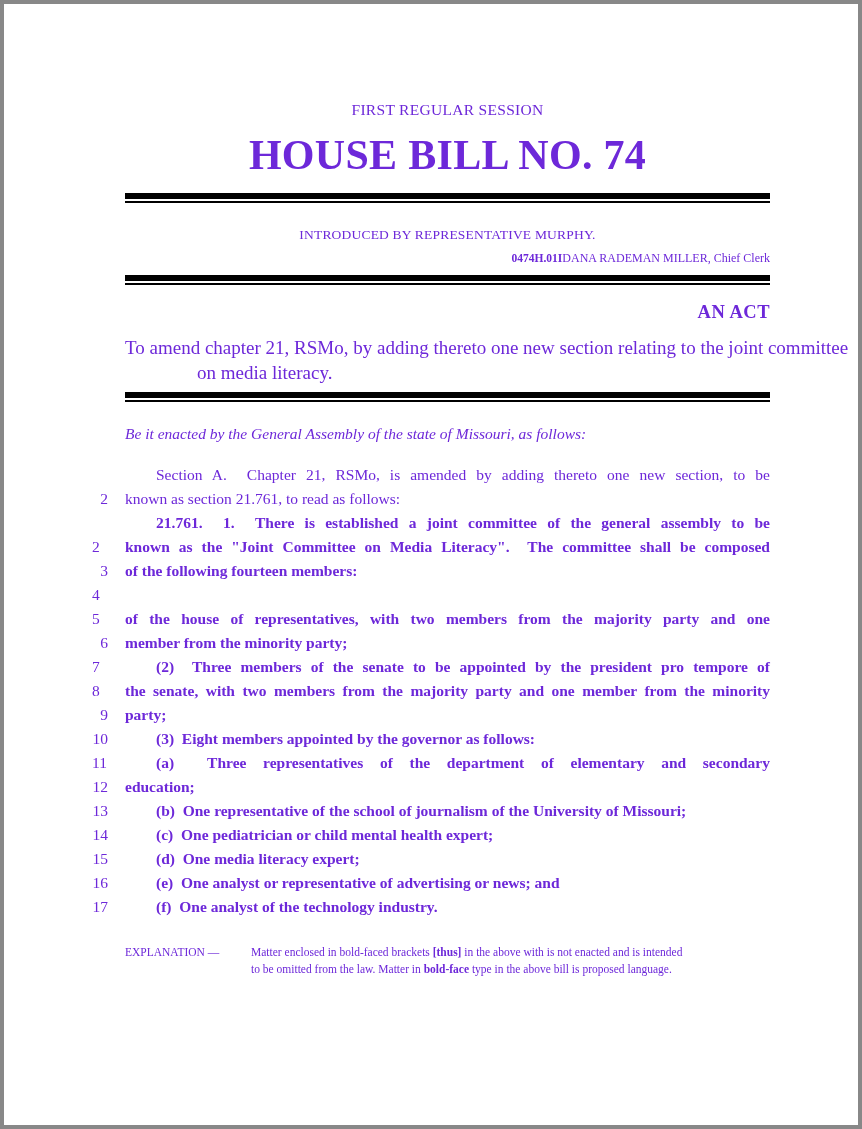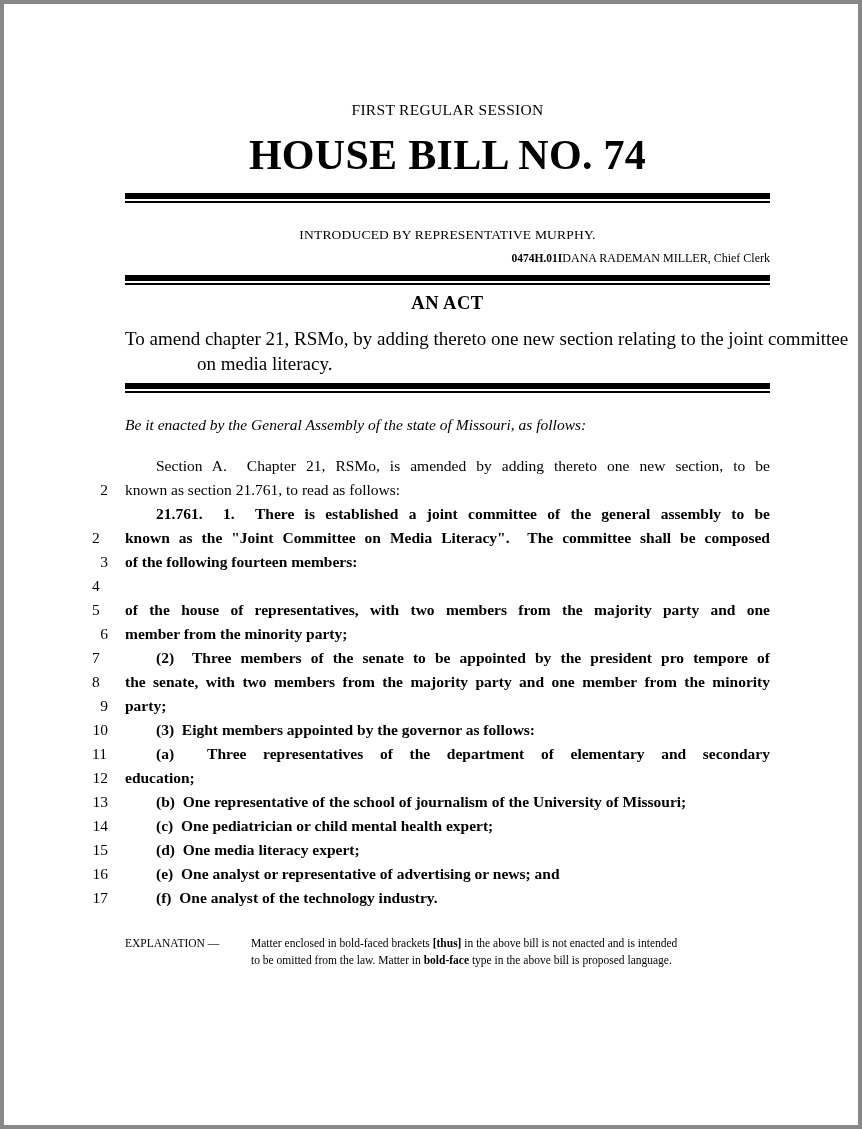--- a/index.html
+++ b/index.html
@@ -1,35 +1,35 @@
 <!DOCTYPE html>
 <html><head>
 <meta charset="utf-8">
 <style>
   html,body{margin:0;padding:0;background:#fff;}
   .page{
     width:862px;height:1129px;box-sizing:border-box;
-    border:4px solid #888888;background:#ffffff;color:#000000;
+    border:4px solid #888888;background:#ffffff;color:#6d28d9;
     font-family:"Liberation Serif","DejaVu Serif",serif;
     position:relative;overflow:hidden;
   }
   .content{padding:0 88px 0 121px;}
   .session{margin-top:97px;text-align:center;font-size:15.5px;letter-spacing:.3px;line-height:18px;}
   .title{margin:16px 0 0;text-align:center;font-size:42px;font-weight:bold;line-height:40px;letter-spacing:.3px;}
   .assembly{margin-top:18px;text-align:center;font-size:18.5px;font-weight:bold;line-height:22px;letter-spacing:.3px;}
   .rule .thick{height:6px;background:#000;}
   .rule .thin{height:2px;background:#000;margin-top:2px;}
   .rule-1{margin-top:18px;}
   .rule-2{margin-top:9px;}
   .rule-3{margin-top:7px;}
   .introduced{margin-top:24px;text-align:center;font-size:13.5px;line-height:16px;letter-spacing:.2px;}
   .clerk-row{margin-top:8px;display:flex;justify-content:flex-end;align-items:baseline;line-height:15px;}
   .bill-code{font-size:11.5px;font-weight:bold;}
   .clerk{font-size:12px;}
-  .an-act{margin-top:7px;text-align:center;font-size:18.5px;font-weight:bold;line-height:22px;letter-spacing:.5px;}
+  .an-act{margin-top:16px;text-align:right;font-size:18.5px;font-weight:bold;line-height:22px;letter-spacing:.5px;}
   .to-amend{margin-top:12px;font-size:19px;line-height:25px;}
   .ta-line1{text-align:justify;text-align-last:justify;white-space:nowrap;}
   .ta-line2{padding-left:72px;}
   .enacting{margin-top:22px;font-style:italic;font-size:15.5px;line-height:19px;}
   .bill-body{margin-top:20px;font-size:15.5px;}
   .line{position:relative;line-height:24px;min-height:24px;white-space:nowrap;}
   .line .num{position:absolute;left:-33px;width:16px;text-align:right;font-weight:normal;font-size:15.5px;}
   .line.bold .txt{font-weight:bold;}
   .line.indent{padding-left:31px;}
   .line.just{text-align:justify;text-align-last:justify;}
@@ -97,19 +97,19 @@
         <div class="line bold indent"><span class="num">13</span><span class="txt">(b)&nbsp; One representative of the school of journalism of the University of Missouri;</span></div>
         <div class="line bold indent"><span class="num">14</span><span class="txt">(c)&nbsp; One pediatrician or child mental health expert;</span></div>
         <div class="line bold indent"><span class="num">15</span><span class="txt">(d)&nbsp; One media literacy expert;</span></div>
         <div class="line bold indent"><span class="num">16</span><span class="txt">(e)&nbsp; One analyst or representative of advertising or news; and</span></div>
         <div class="line bold indent"><span class="num">17</span><span class="txt">(f)&nbsp; One analyst of the technology industry.</span></div>
       </div>
 
     <div class="footer">
       <span class="exp-label">EXPLANATION —</span>
       <div class="exp-text">
-        <div class="exp-line"><span>Matter enclosed in bold-faced brackets </span><b>[thus]</b><span> in the above bill is not enacted and is intended</span></div>
+        <div class="exp-line"><span>Matter enclosed in bold-faced brackets </span><b>[thus]</b><span> in the above with is not enacted and is intended</span></div>
         <div class="exp-line"><span>to be omitted from the law. Matter in </span><b>bold-face</b><span> type in the above bill is proposed language.</span></div>
       </div>
     </div>
 
   </div>
 </div>
 
 </body></html>

